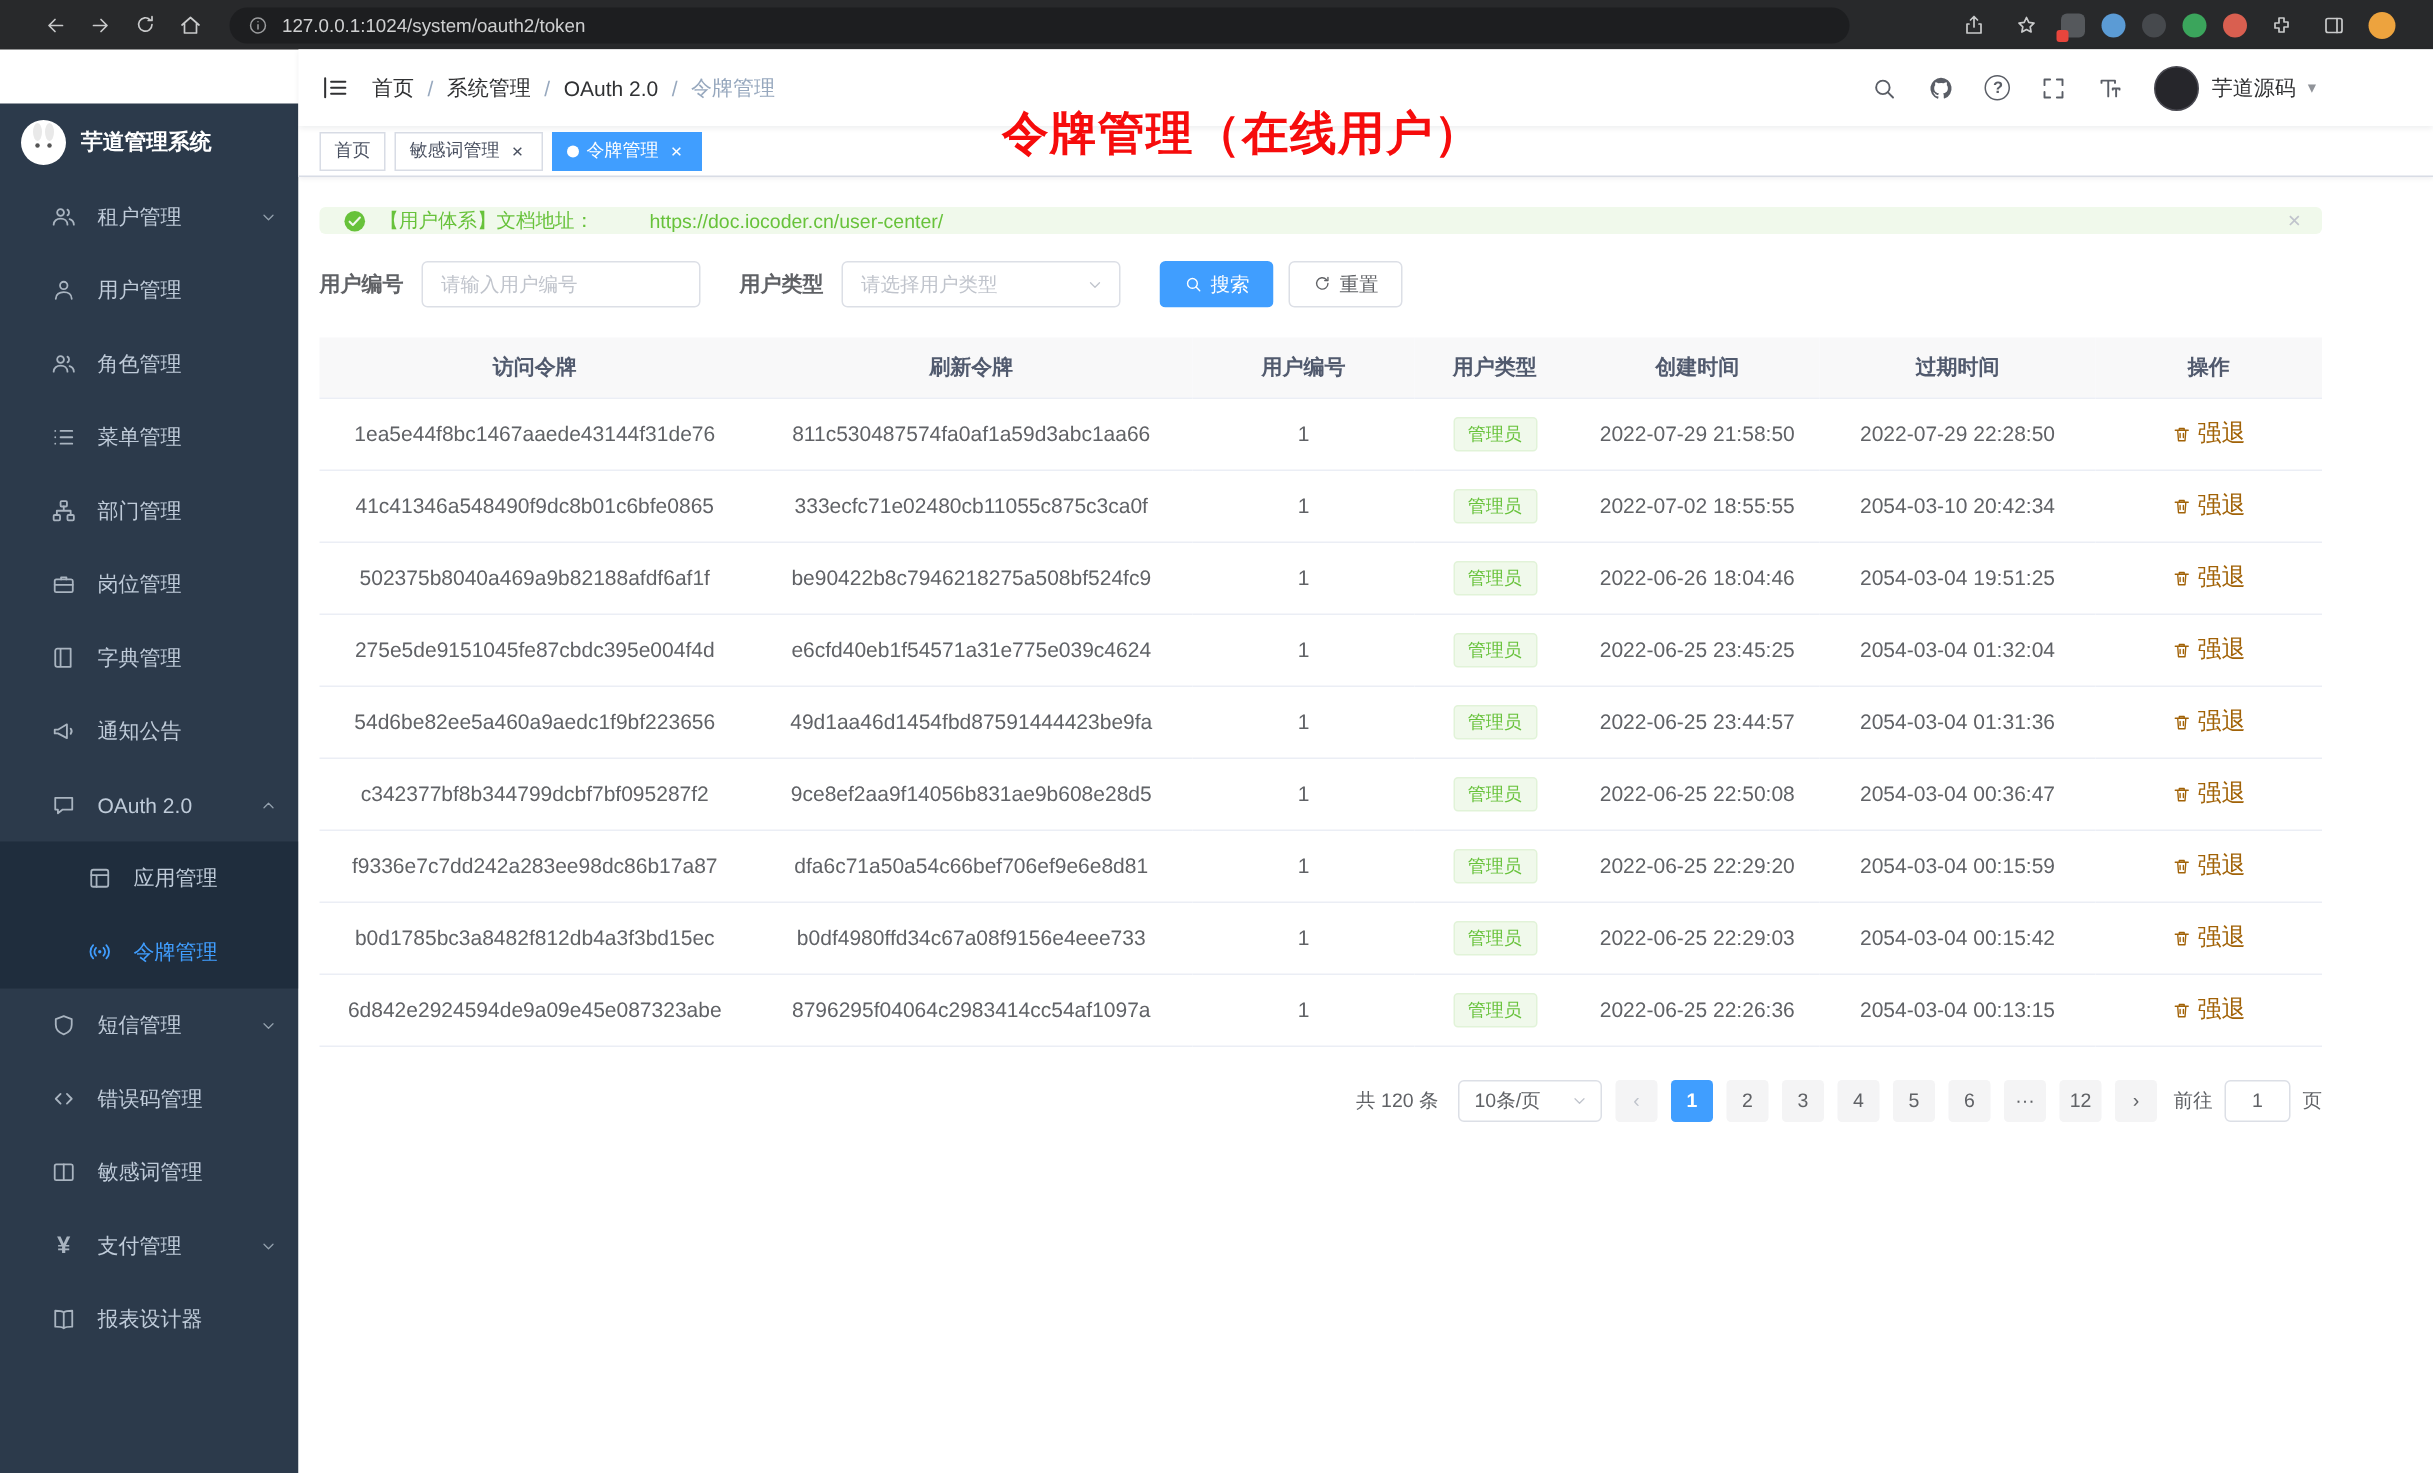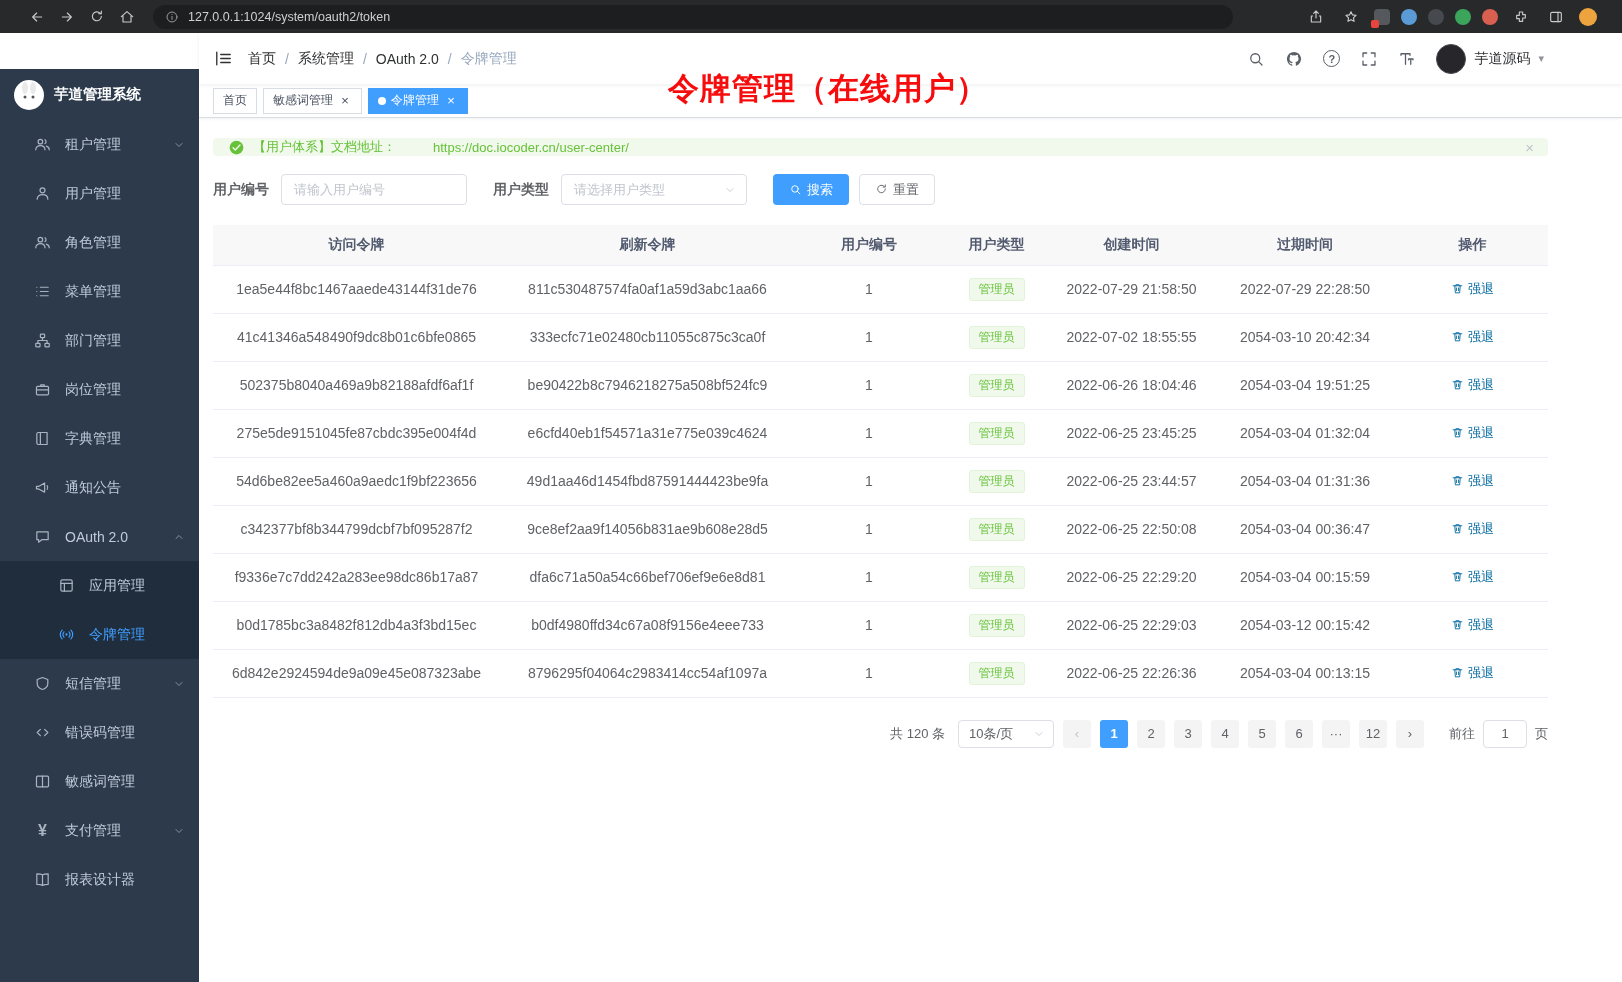--- a/index.html
+++ b/index.html
@@ -80,29 +80,29 @@
   .sel-caret { width:12px; height:12px; color:#c0c4cc; }
   .btn { height:31px; border-radius:4px; display:inline-flex; align-items:center; gap:5px; padding:0 15px; font-size:13px; cursor:pointer; border:1px solid transparent; font-family:inherit; }
   .btn-primary { background:#409eff; color:#fff; margin-right:10px; }
   .btn-plain { background:#fff; border-color:#dcdfe6; color:#606266; }
   .bi { width:13px; height:13px; flex:none; }
 
   .data-table { width:100%; border-collapse:collapse; table-layout:fixed; font-size:14px; color:#606266; }
   .data-table th { background:#f8f8f9; color:#515a6e; font-weight:700; height:40px; border-bottom:1px solid #ebeef5; padding:0 4px; text-align:center; }
   .data-table td { height:48px; border-bottom:1px solid #ebeef5; text-align:center; padding:0 4px; overflow:hidden; white-space:nowrap; }
   .tag-success { display:inline-block; background:#f0f9eb; border:1px solid #e1f3d8; color:#67c23a; border-radius:3px; font-size:12px; padding:0 9px; height:23px; line-height:21px; }
-  .danger-link { color:#0369a1; font-size:13px; display:inline-flex; align-items:center; gap:4px; cursor:pointer; }
+  .danger-link { color:#a16207; font-size:16px; display:inline-flex; align-items:center; gap:4px; cursor:pointer; }
 
   .pagination { display:flex; align-items:center; justify-content:flex-end; gap:9px; margin:22px 0 30px; font-size:13px; color:#606266; }
   .pg-total { margin-right:4px; }
   .pg-size { width:96px; height:28px; border:1px solid #dcdfe6; border-radius:4px; display:flex; align-items:center; justify-content:space-between; padding:0 8px 0 10px; cursor:pointer; }
   .pg-btn { min-width:28px; height:28px; background:#f4f4f5; border-radius:3px; display:flex; align-items:center; justify-content:center; color:#606266; cursor:pointer; padding:0 4px; }
   .pg-btn.active { background:#409eff; color:#fff; font-weight:700; }
   .pg-btn.disabled { color:#c0c4cc; }
-  .pg-goto { display:flex; align-items:center; gap:8px; margin-left:16px; }
+  .pg-goto { display:flex; align-items:center; gap:8px; margin-left:2px; }
   .pg-goto input { width:44px; height:28px; border:1px solid #dcdfe6; border-radius:4px; text-align:center; font-size:13px; color:#606266; outline:none; font-family:inherit; }
 
   .annotation { position:absolute; left:668px; top:68px; font-size:31px; font-weight:700; color:#f60c0c; letter-spacing:1px; z-index:50; pointer-events:none; }
 </style>
 </head>
 <body>
 
 <div class="browser-bar">
   <span class="bb-btn">
       <svg class="ic" viewBox="0 0 24 24">
@@ -559,21 +559,21 @@
                   </svg>
                   <span>强退</span>
                 </span></td>
           </tr>
           <tr>
             <td>b0d1785bc3a8482f812db4a3f3bd15ec</td>
             <td>b0df4980ffd34c67a08f9156e4eee733</td>
             <td>1</td>
             <td><span class="tag-success">管理员</span></td>
             <td>2022-06-25 22:29:03</td>
-            <td>2054-03-12 00:15:42</td>
+            <td>2054-03-04 00:15:42</td>
             <td><span class="danger-link">
                   <svg class="ic bi" viewBox="0 0 24 24">
                     <path d="M4 7h16M9 7V5h6v2M7 7l1 13h8l1-13M10 11v5M14 11v5"></path>
                   </svg>
                   <span>强退</span>
                 </span></td>
           </tr>
           <tr>
             <td>6d842e2924594de9a09e45e087323abe</td>
             <td>8796295f04064c2983414cc54af1097a</td>

